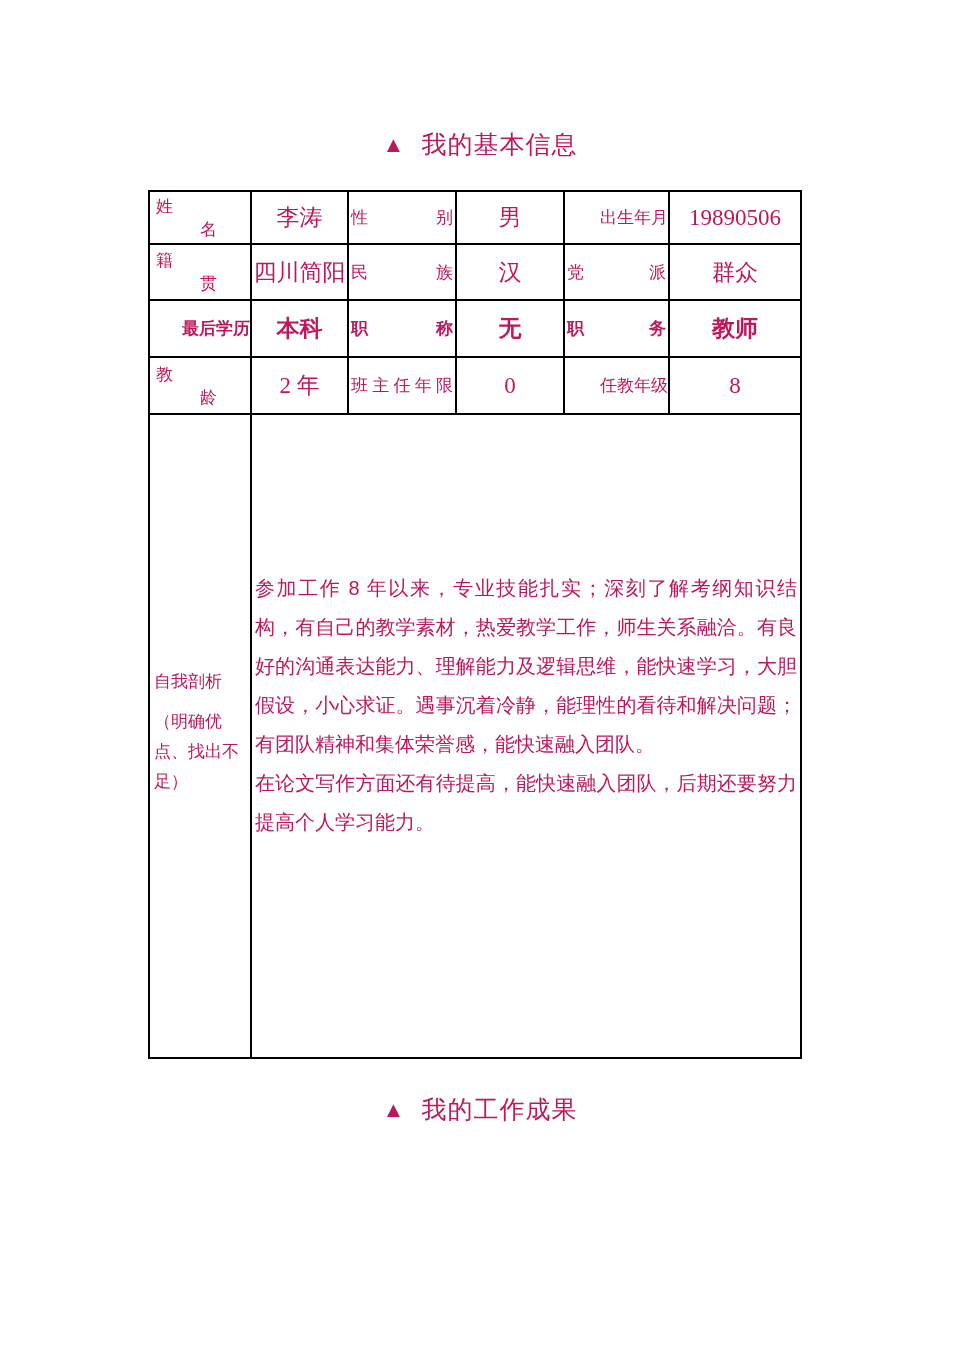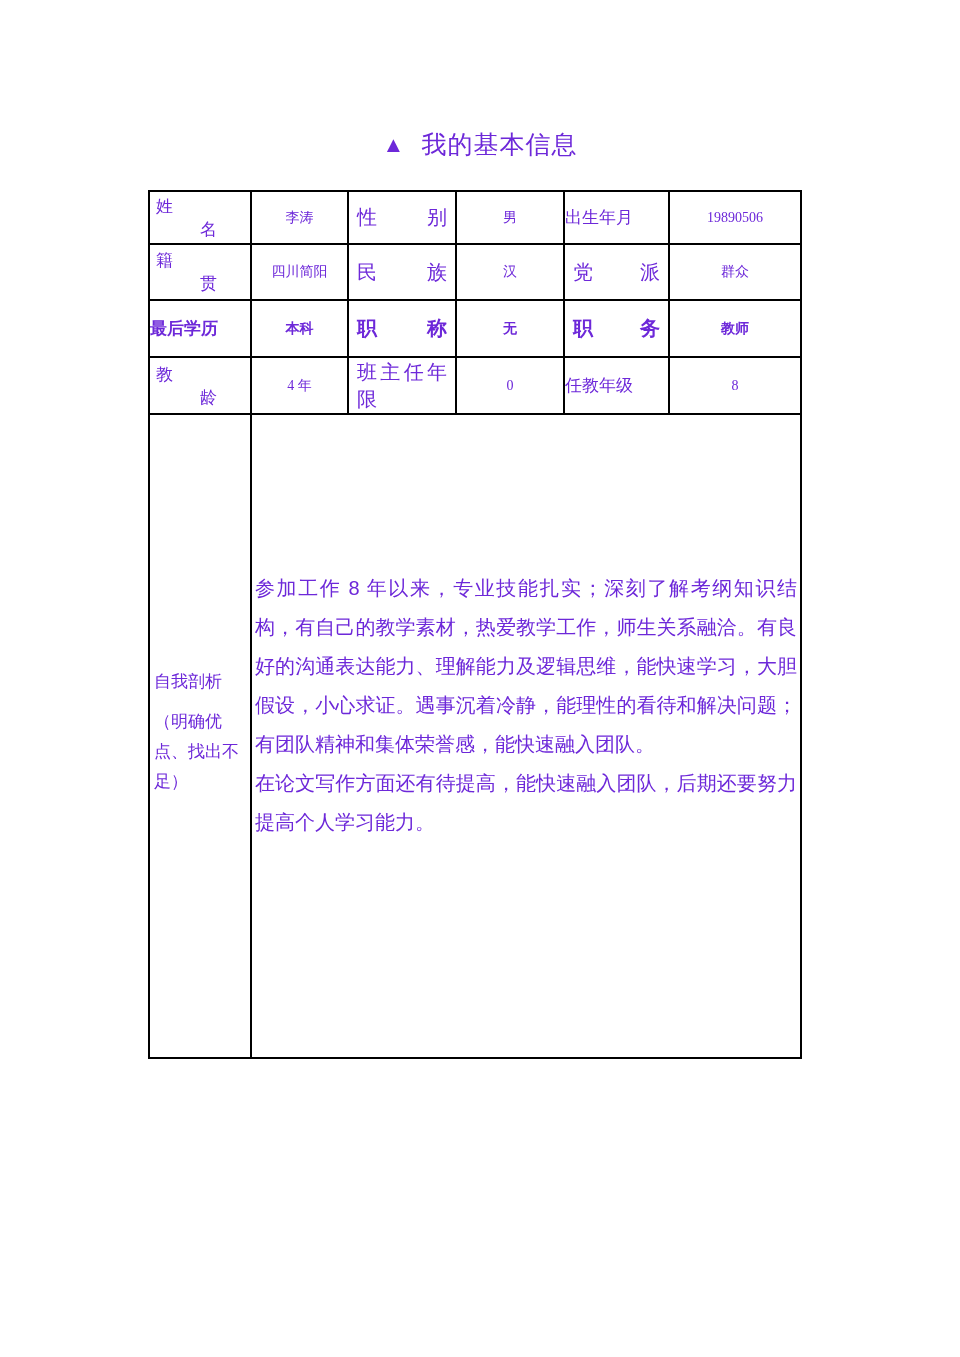--- a/index.html
+++ b/index.html
@@ -1,18 +1,18 @@
 <!DOCTYPE html>
 <html><head>
 <meta charset="utf-8">
 <style>
   html,body{margin:0;padding:0;background:#ffffff;}
   .page{
     position:relative;width:960px;height:1148px;background:#ffffff;
-    color:#6d28d9;font-family:"Liberation Serif","DejaVu Serif",serif;overflow:hidden;
+    color:#be185d;font-family:"Liberation Serif","DejaVu Serif",serif;overflow:hidden;
   }
   .heading{
     position:absolute;left:0;width:100%;text-align:center;
     font-size:25px;letter-spacing:1px;white-space:nowrap;
   }
   #heading-basic{top:128px;}
   #heading-achievements{top:1093px;}
   .tri{display:inline-block;margin-right:16px;font-size:22px;vertical-align:1px;}
   .subheading{
     position:absolute;top:1166px;left:0;width:100%;text-align:center;
@@ -20,23 +20,23 @@
   }
   table.info-table{
     position:absolute;left:148px;top:190px;width:652px;
     border-collapse:collapse;table-layout:fixed;
   }
   td{border:2px solid #000;padding:0;overflow:hidden;}
   tr.r0{height:53px;} tr.r1{height:56px;} tr.r2{height:57px;font-weight:bold;} tr.r3{height:57px;} tr.r4{height:644px;}
   .lbl{font-size:17px;vertical-align:middle;}
   .two-line{padding-left:6px;line-height:23px;}
   .two-line .l2{padding-left:44px;}
-  .center-label{text-align:left;}
-  .spread-in{padding:0 8px;text-align:justify;text-align-last:justify;font-size:20px;}
-  .val{text-align:center;vertical-align:middle;font-size:14px;}
+  .center-label{text-align:right;}
+  .spread-in{padding:0 2px;text-align:justify;text-align-last:justify;font-size:17px;}
+  .val{text-align:center;vertical-align:middle;font-size:23px;}
   .sa-label{vertical-align:middle;font-size:17px;line-height:27px;padding:0 4px 8px 4px;}
   .sa-note{margin-top:12px;white-space:pre-line;line-height:30px;}
   .sa-content{vertical-align:middle;padding:14px 3px;}
   .sa-text{
     font-family:"Liberation Sans","DejaVu Sans",sans-serif;
     font-size:20px;line-height:39px;text-align:justify;margin-bottom:62px;
   }
   .sa-text p{margin:0;}
 </style>
 </head>
@@ -96,21 +96,21 @@
         <td class="lbl">
           <div class="spread-in">职务</div>
         </td>
         <td class="val">教师</td>
       </tr>
       <tr class="r3">
         <td class="lbl two-line">
           <div class="l1">教</div>
           <div class="l2">龄</div>
         </td>
-        <td class="val">4 年</td>
+        <td class="val">2 年</td>
         <td class="lbl">
           <div class="spread-in">班主任年限</div>
         </td>
         <td class="val">0</td>
         <td class="lbl center-label">任教年级</td>
         <td class="val">8</td>
       </tr>
       <tr class="r4">
         <td class="sa-label">
           <div>自我剖析</div>
@@ -121,15 +121,18 @@
         <td class="sa-content" colspan="5">
           <div class="sa-text">
             <p>参加工作 8 年以来，专业技能扎实；深刻了解考纲知识结构，有自己的教学素材，热爱教学工作，师生关系融洽。有良好的沟通表达能力、理解能力及逻辑思维，能快速学习，大胆假设，小心求证。遇事沉着冷静，能理性的看待和解决问题；有团队精神和集体荣誉感，能快速融入团队。</p>
             <p>在论文写作方面还有待提高，能快速融入团队，后期还要努力提高个人学习能力。</p>
           </div>
         </td>
       </tr>
     </tbody>
   </table>
 
+  <div class="heading" id="heading-achievements">
+    <span class="tri">▲</span><span>我的工作成果</span>
+  </div>
 
 
 </div>
 
 </body></html>

